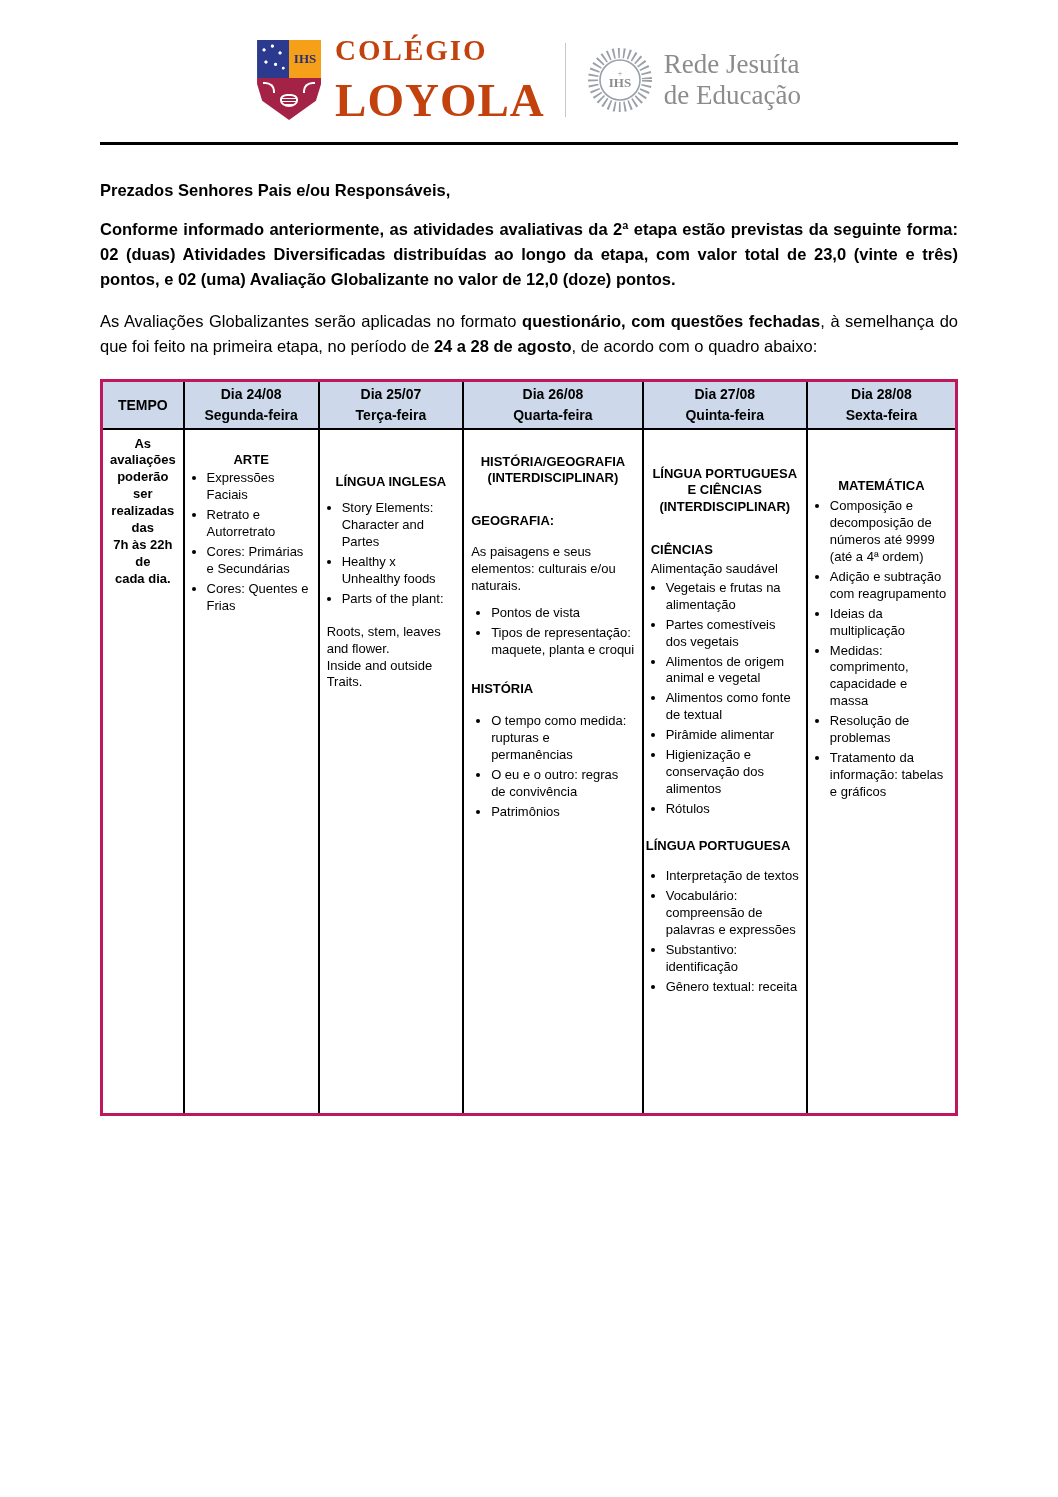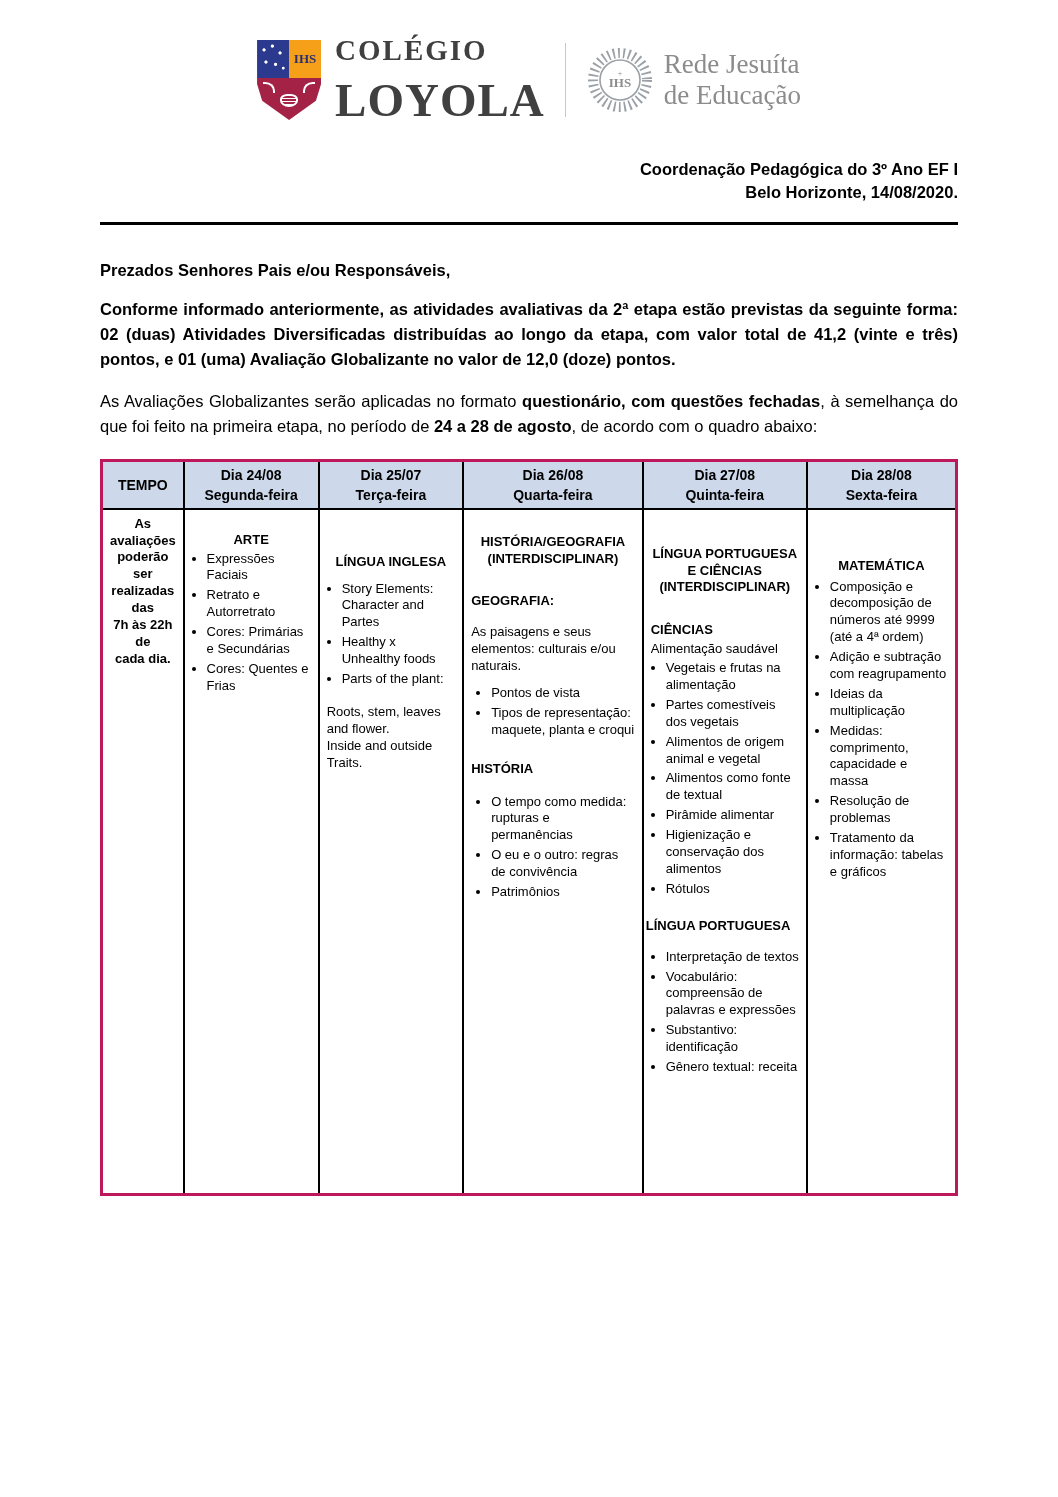--- a/index.html
+++ b/index.html
@@ -44,21 +44,21 @@
   }
   .shield .pot {
     position: absolute; left: 50%; top: 16px; transform: translateX(-50%);
     width: 18px; height: 13px;
     border: 2px solid #fff; border-radius: 40% 40% 50% 50%;
     background: repeating-linear-gradient(to bottom, transparent 0 2px, #fff 2px 3px);
   }
   .shield .wolf { position: absolute; top: 4px; width: 12px; height: 11px; border-top: 2.5px solid #fff; }
   .shield .wolf.l { left: 6px; border-right: 2.5px solid #fff; border-radius: 0 80% 0 0; }
   .shield .wolf.r { right: 6px; border-left: 2.5px solid #fff; border-radius: 80% 0 0 0; }
-  .college-name { font-family: "Liberation Serif", serif; color: #404040; line-height: 1; }
+  .college-name { font-family: "Liberation Serif", serif; color: #c2410c; line-height: 1; }
   .college-name .l1 { font-size: 29px; font-weight: bold; letter-spacing: 2px; }
   .college-name .l2 { font-size: 47px; font-weight: bold; letter-spacing: 1px; margin-top: 12px; }
   .logo-divider { width: 1px; height: 74px; background: #c8c8c8; }
   .logo-right { display: flex; align-items: center; gap: 10px; }
   .network-name { font-family: "Liberation Serif", serif; color: #8C8C8C; font-size: 27px; line-height: 1.15; }
 
   
   .coord-block { margin-top: 34px; text-align: right; font-weight: bold; font-size: 16.5px; line-height: 1.4; }
   .subject-line { margin-top: 32px; font-weight: bold; font-size: 16.5px; }
   .subject-rule { margin-top: 18px; border: none; border-top: 3px solid #000; }
@@ -131,30 +131,26 @@
         <text x="34" y="30" text-anchor="middle" font-size="8" fill="#8C8C8C" font-family="Liberation Serif, serif">+</text>
         <text x="34" y="41" text-anchor="middle" font-size="13" font-weight="bold" fill="#8C8C8C" font-family="Liberation Serif, serif">IHS</text>
       </svg>
       <div class="network-name">
         <div>Rede Jesuíta</div>
         <div>de Educação</div>
       </div>
     </div>
   </div>
 
-  <div class="coord-block">
-    <div>Coordenação Pedagógica do 3º Ano EF I</div>
-    <div>Belo Horizonte, 14/08/2020.</div>
-  </div>
 
   <hr class="subject-rule">
 
   <div class="greeting">Prezados Senhores Pais e/ou Responsáveis,</div>
 
-  <p class="para bold">Conforme informado anteriormente, as atividades avaliativas da 2ª etapa estão previstas da seguinte forma: 02 (duas) Atividades Diversificadas distribuídas ao longo da etapa, com valor total de 41,2 (vinte e três) pontos, e 01 (uma) Avaliação Globalizante no valor de 12,0 (doze) pontos.</p>
+  <p class="para bold">Conforme informado anteriormente, as atividades avaliativas da 2ª etapa estão previstas da seguinte forma: 02 (duas) Atividades Diversificadas distribuídas ao longo da etapa, com valor total de 23,0 (vinte e três) pontos, e 02 (uma) Avaliação Globalizante no valor de 12,0 (doze) pontos.</p>
 
   <p class="para"><span>As Avaliações Globalizantes serão aplicadas no formato </span><b>questionário, com questões fechadas</b><span>, à semelhança do que foi feito na primeira etapa, no período de </span><b>24 a 28 de agosto</b><span>, de acordo com o quadro abaixo:</span></p>
 
 
   <table class="schedule">
     <colgroup>
       <col style="width:9.6%">
         <col style="width:15.8%">
         <col style="width:16.9%">
       <col style="width:21.0%">

